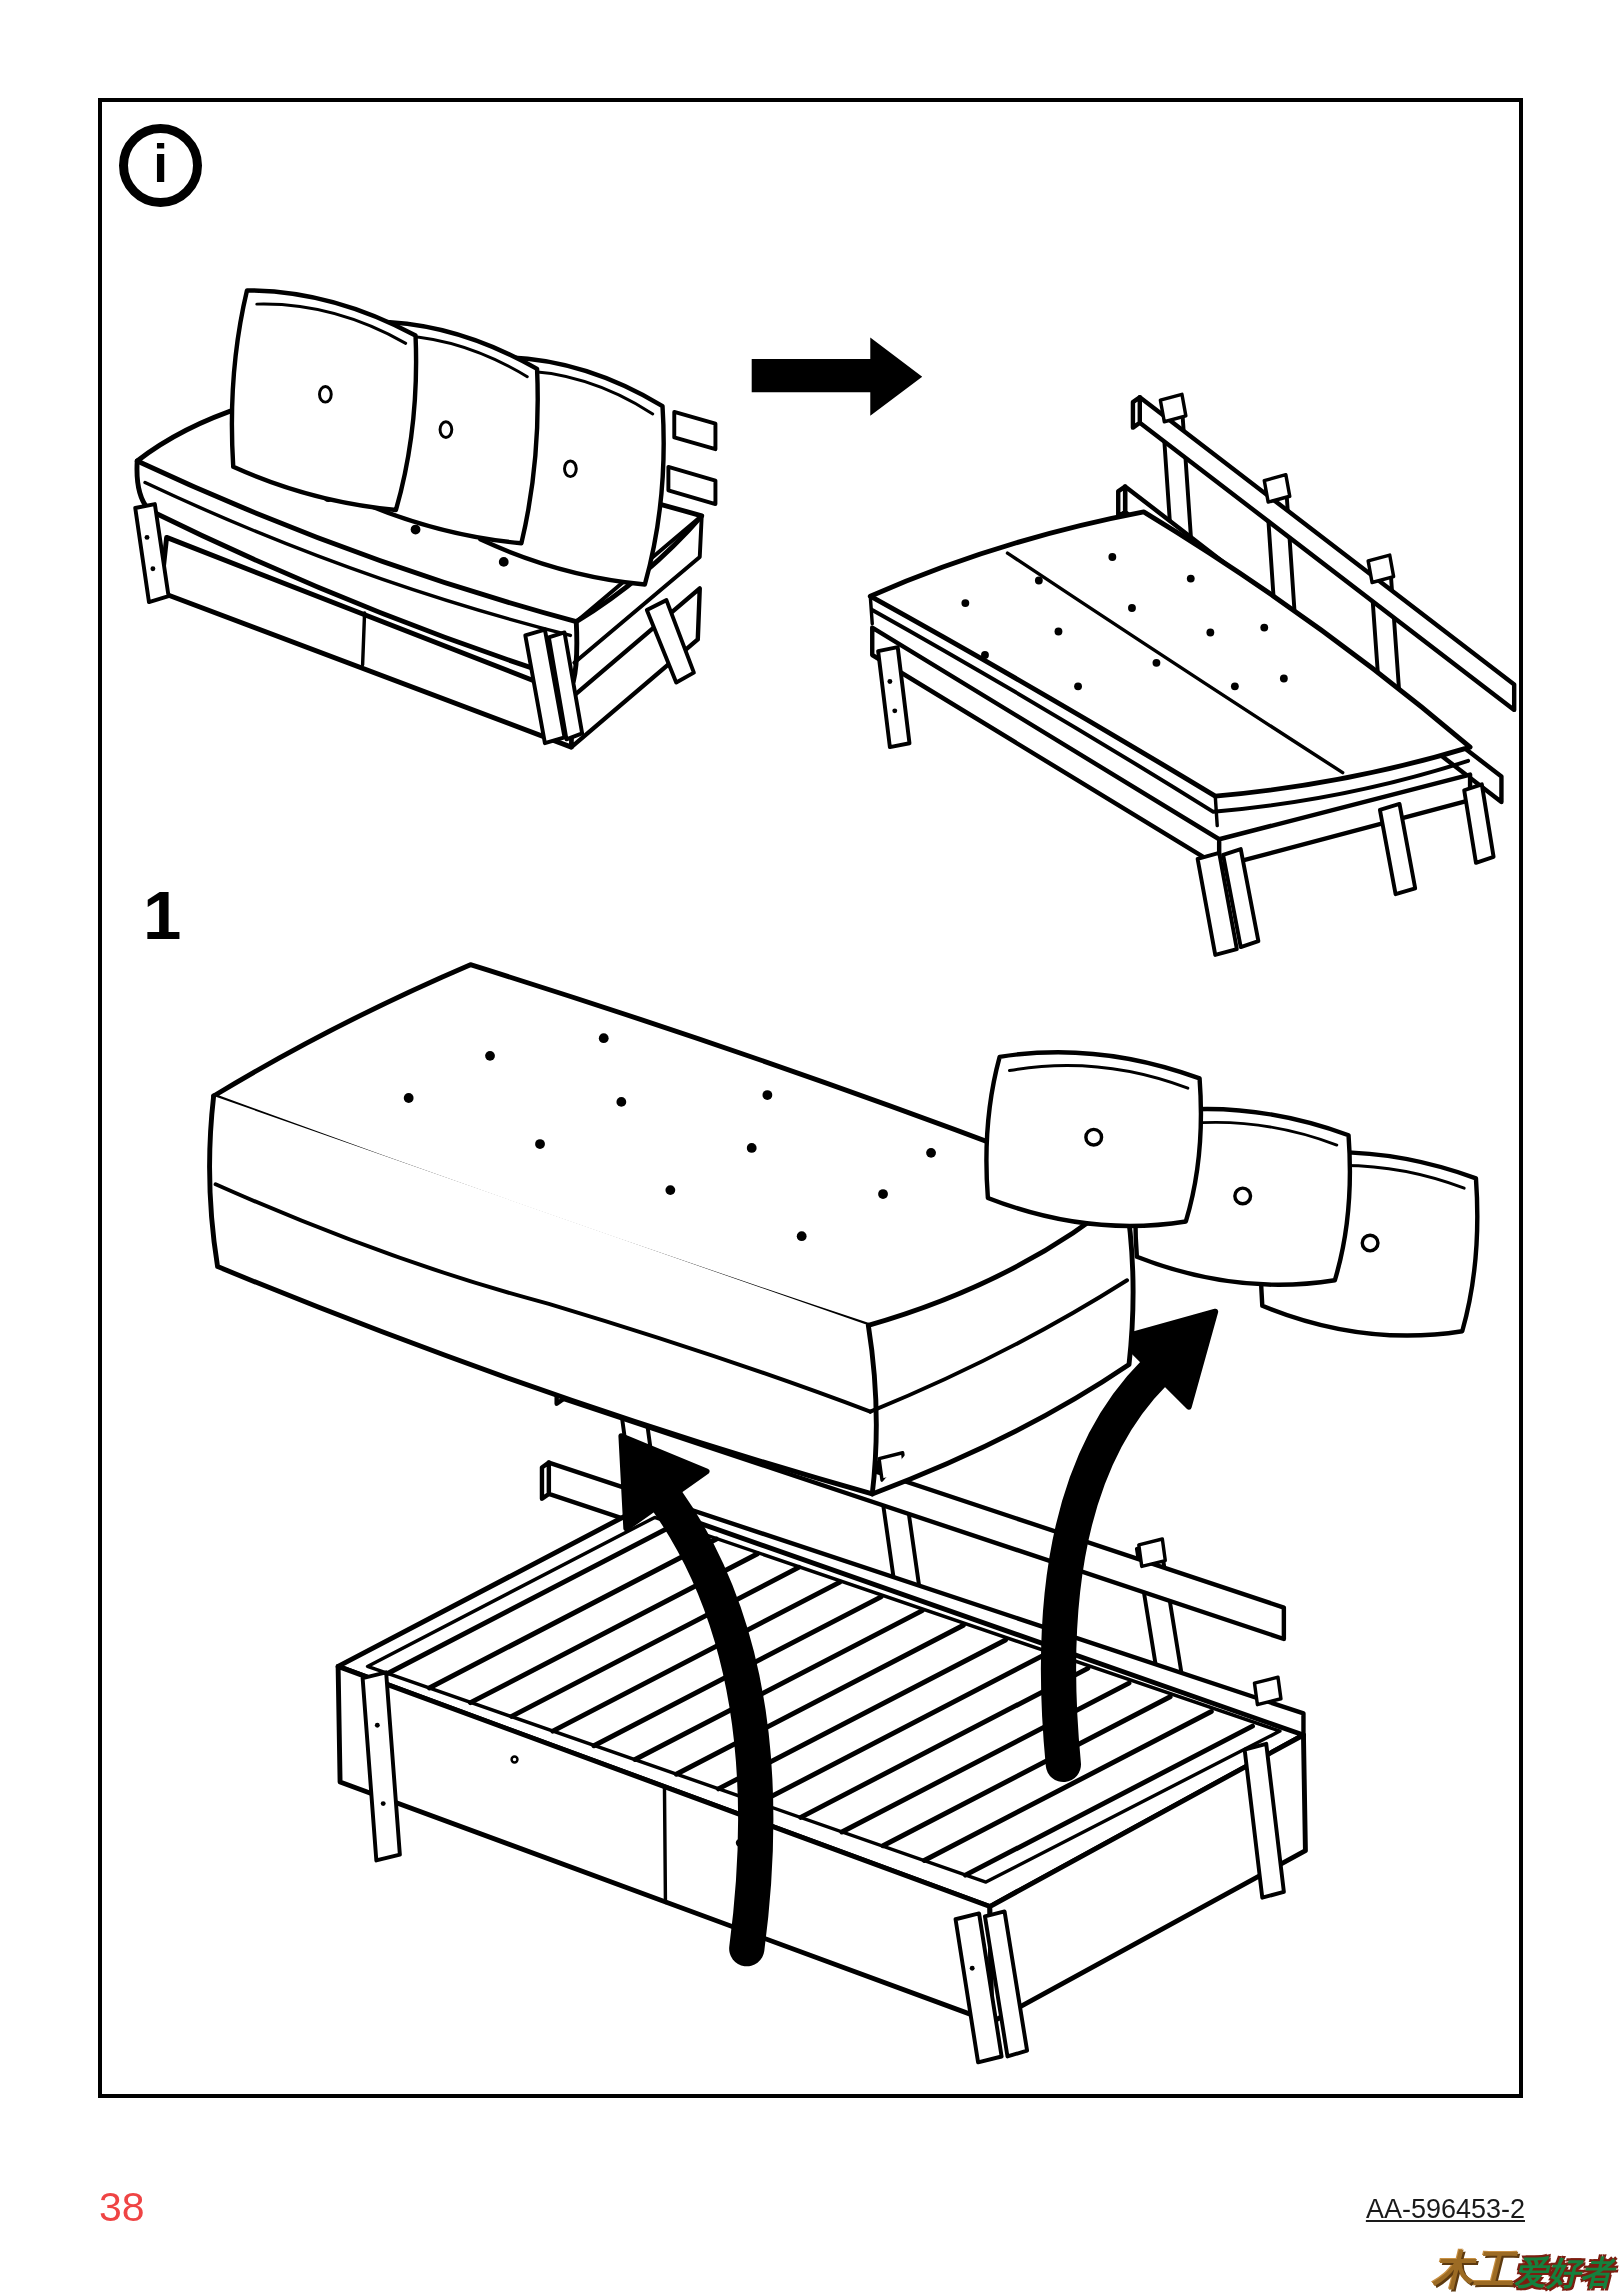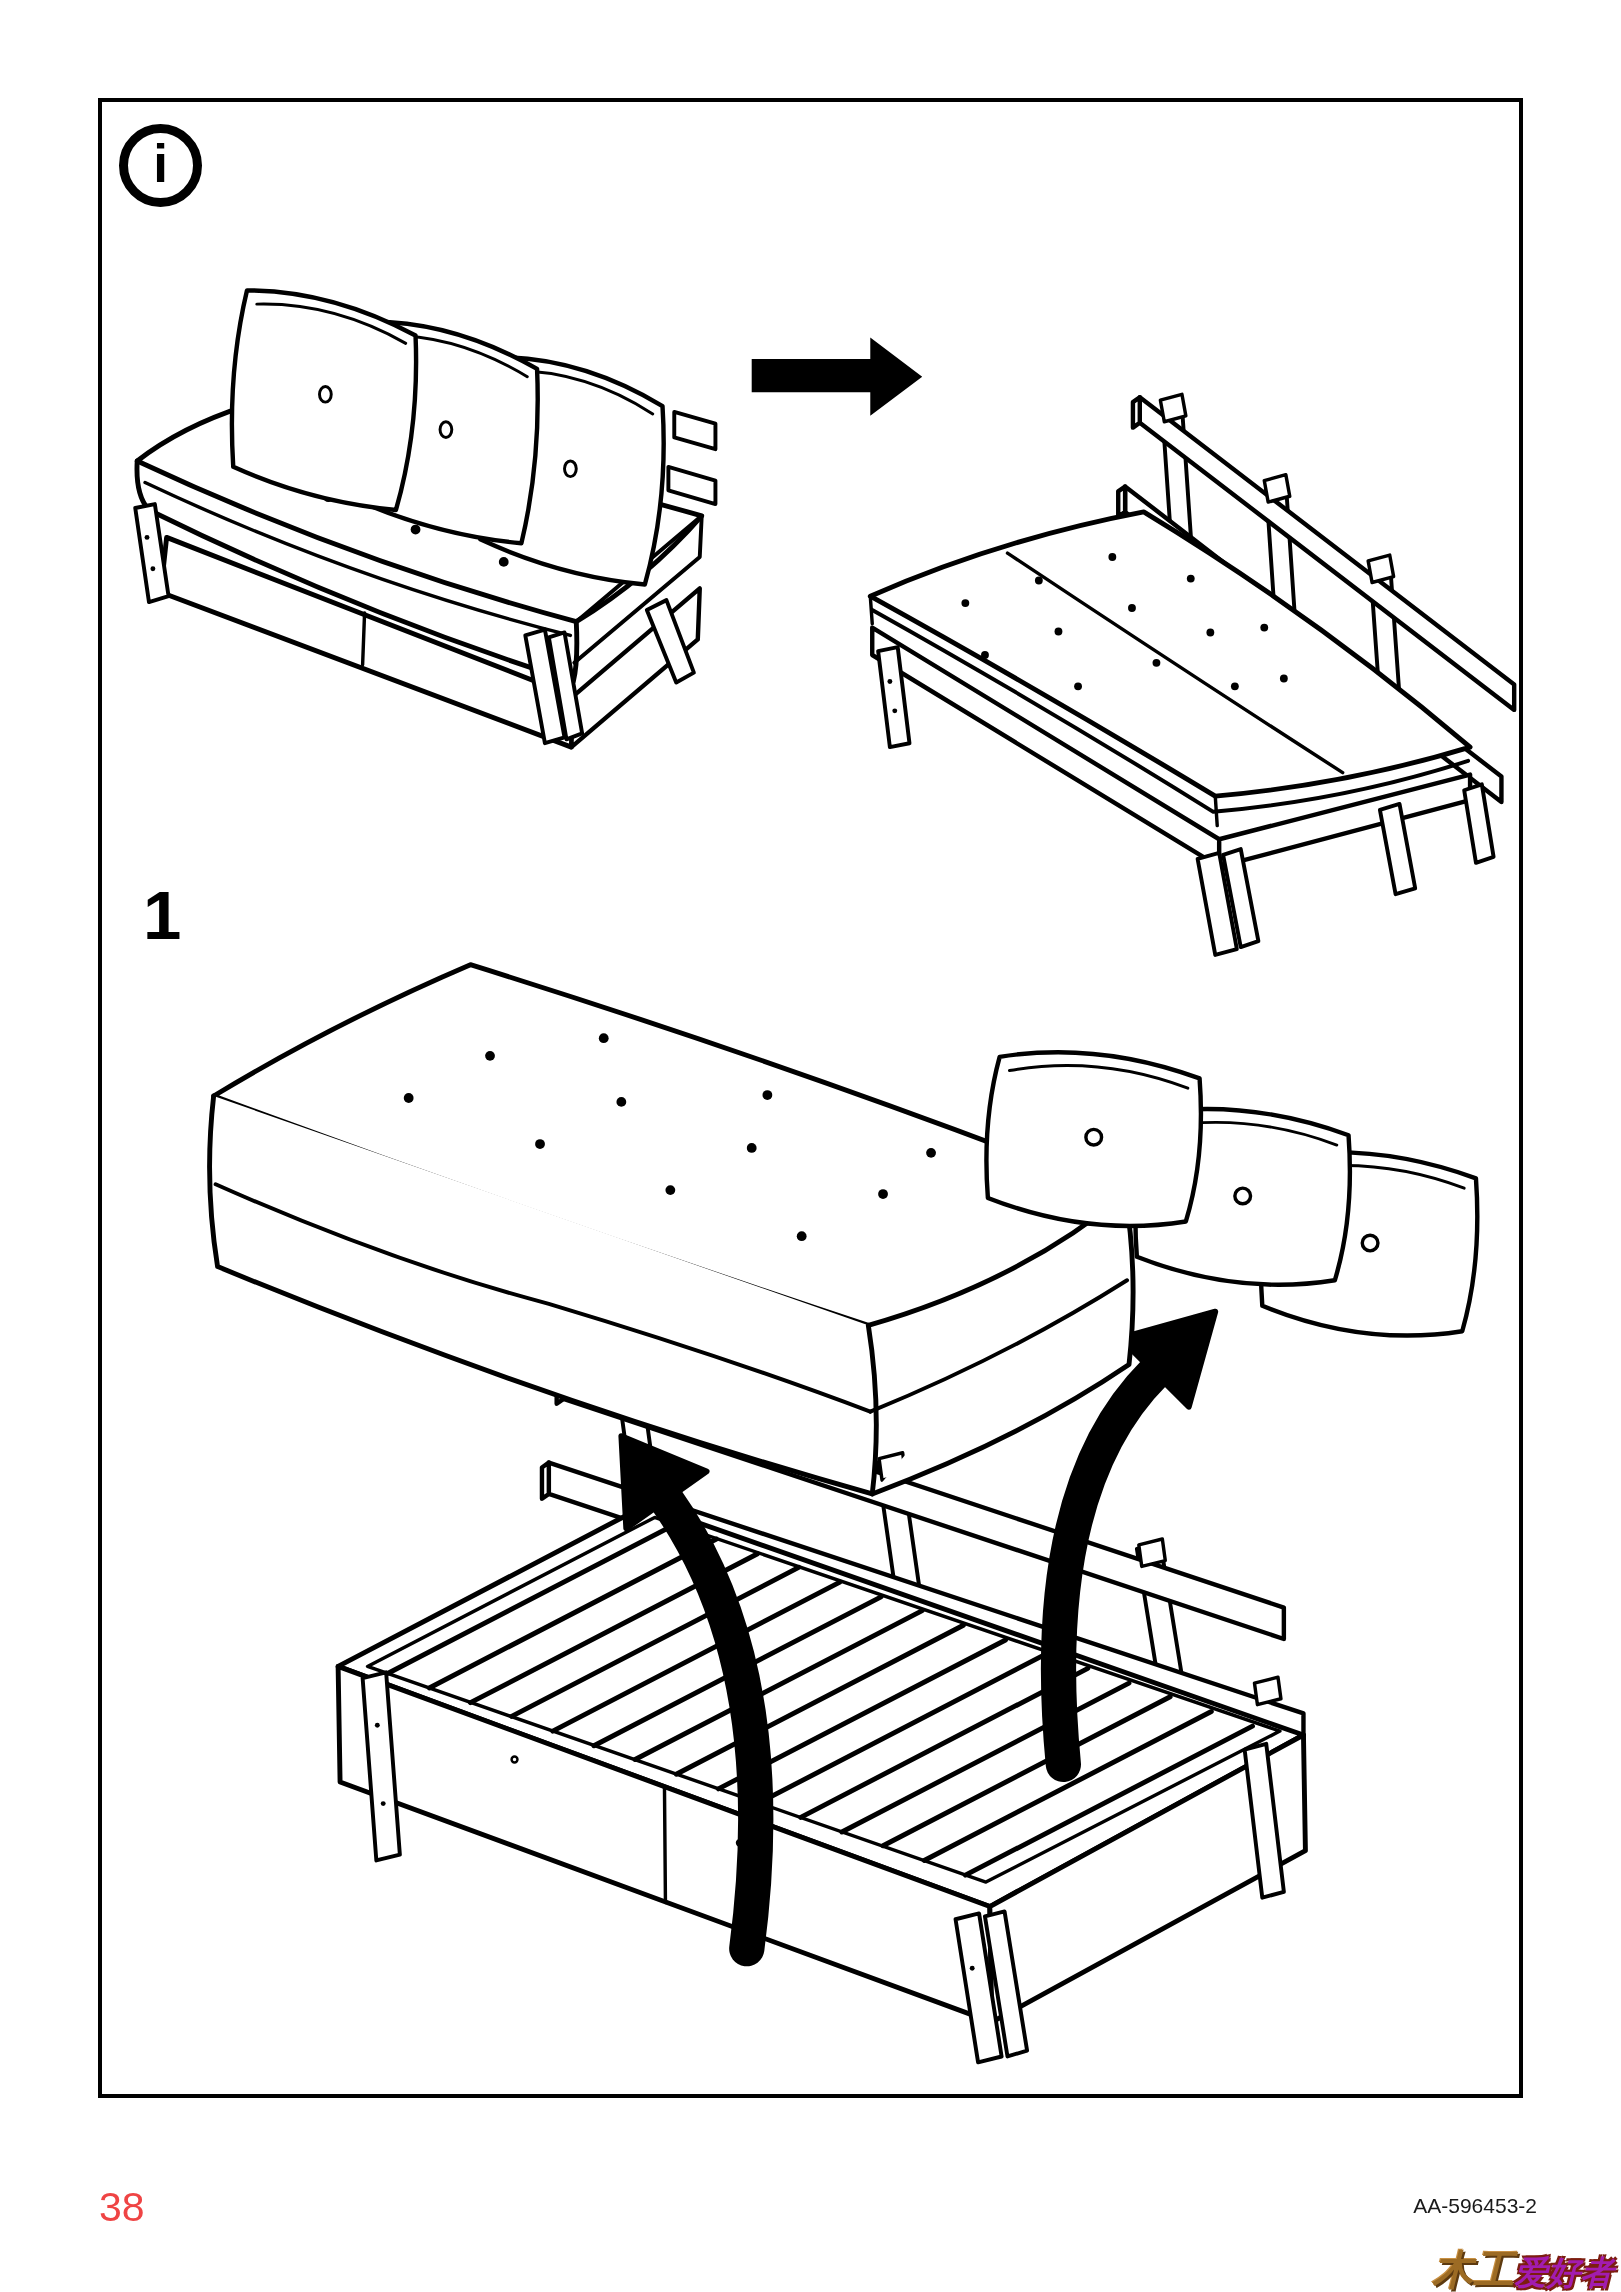--- a/index.html
+++ b/index.html
@@ -45,41 +45,42 @@
     position:absolute;left:0;top:0;width:1621px;height:2293px;
   }
   .page-number{
     position:absolute;
     left:99px;top:2184px;
     font-size:41px;
     color:#ef4444;
   }
   .article-number{
     position:absolute;
-    right:84px;top:2194px;
-    font-size:21px;
+    right:96px;top:2194px;
+    font-size:27px;
     color:#1a1a1a;
+    text-decoration:underline;
   }
   .watermark{
     position:absolute;
     right:7.8px;bottom:2px;
     font-size:33px;
     font-weight:bold;
     font-style:italic;
     white-space:nowrap;
     line-height:1;
   }
   .watermark .wm-left{
     color:#9c6b24;
     font-size:41px;
     text-shadow:2px 2px 0 #5d3a10, -1px -1px 0 #c89043;
     text-align:right;
   }
   .watermark .wm-right{
-    color:#a21caf;
+    color:#15803d;
     text-shadow:2px 2px 0 #7c1d10, -2px -2px 0 #7c1d10, 2px -2px 0 #7c1d10, -2px 2px 0 #7c1d10;
   }
   svg *{vector-effect:none;}
 </style>
 </head>
 <body>
 
 <div class="page">
 
   <div class="frame"></div>

